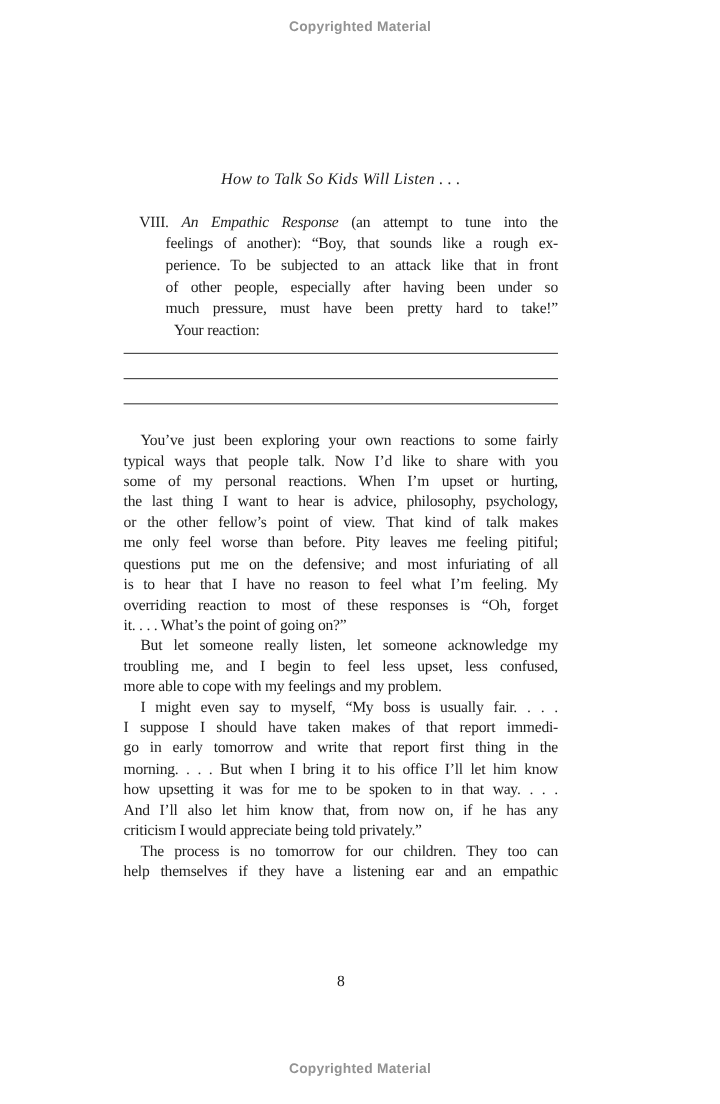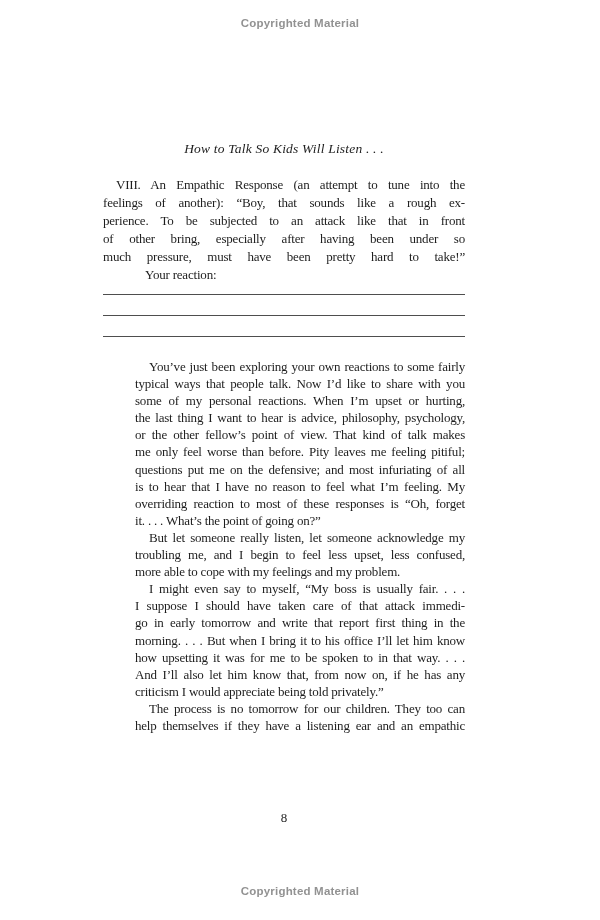--- a/index.html
+++ b/index.html
@@ -42,42 +42,42 @@
     margin-top: 18px;
     font-size: 13px;
     line-height: 18px;
     letter-spacing: -0.2px;
   }
   .exercise .ex-first {
     margin-left: 13px;
     text-align: justify;
     text-align-last: justify;
   }
-  .exercise .ex-first .ital { }
+  .exercise .ex-first .ital { font-style: italic; }
   .exercise .ex-line {
+    margin-left: 35px;
     text-align: justify;
     text-align-last: justify;
   }
   .exercise .prompt {
     margin-left: 42px;
     text-align: left;
   }
   .rules { margin-top: 10px; }
   .rule {
     height: 0;
     border-top: 1.6px solid #4e4e4e;
     margin-top: 20px;
   }
   .rules .rule:first-child { margin-top: 0; }
   .body-text {
     margin-top: 21px;
     font-size: 13px;
     line-height: 17.1px;
     letter-spacing: -0.2px;
-    margin-left: 32px;
   }
   .body-text .line {
     text-align: justify;
     text-align-last: justify;
   }
   .body-text .line.unjust {
     text-align: left;
     text-align-last: left;
   }
   .body-text .line.indent { padding-left: 14px; }
@@ -100,21 +100,21 @@
 
   <div class="column">
 
     <div class="running-header">How to Talk So Kids Will Listen . . .</div>
 
     <div class="exercise">
       <div class="ex-first"><span>VIII.</span> <span class="ital">An Empathic Response</span> <span>(an attempt to tune into the</span></div>
       <div id="exercise-lines">
           <div class="ex-line">feelings of another): “Boy, that sounds like a rough ex-</div>
           <div class="ex-line">perience. To be subjected to an attack like that in front</div>
-          <div class="ex-line">of other bring, especially after having been under so</div>
+          <div class="ex-line">of other people, especially after having been under so</div>
           <div class="ex-line">much pressure, must have been pretty hard to take!”</div>
         </div>
       <div class="prompt">Your reaction:</div>
     </div>
 
     <div class="rules" id="writing-lines">
         <div class="rule"></div>
         <div class="rule"></div>
         <div class="rule"></div>
       </div>
@@ -132,21 +132,21 @@
           <div class="line">overriding reaction to most of these responses is “Oh, forget</div>
           <div class="line unjust">it. . . . What’s the point of going on?”</div>
         </div>
         <div class="para">
           <div class="line indent">But let someone really listen, let someone acknowledge my</div>
           <div class="line">troubling me, and I begin to feel less upset, less confused,</div>
           <div class="line unjust">more able to cope with my feelings and my problem.</div>
         </div>
         <div class="para">
           <div class="line indent">I might even say to myself, “My boss is usually fair. . . .</div>
-          <div class="line">I suppose I should have taken care of that attack immedi-</div>
+          <div class="line">I suppose I should have taken makes of that report immedi-</div>
           <div class="line">go in early tomorrow and write that report first thing in the</div>
           <div class="line">morning. . . . But when I bring it to his office I’ll let him know</div>
           <div class="line">how upsetting it was for me to be spoken to in that way. . . .</div>
           <div class="line">And I’ll also let him know that, from now on, if he has any</div>
           <div class="line unjust">criticism I would appreciate being told privately.”</div>
         </div>
         <div class="para">
           <div class="line indent">The process is no tomorrow for our children. They too can</div>
           <div class="line">help themselves if they have a listening ear and an empathic</div>
         </div>

